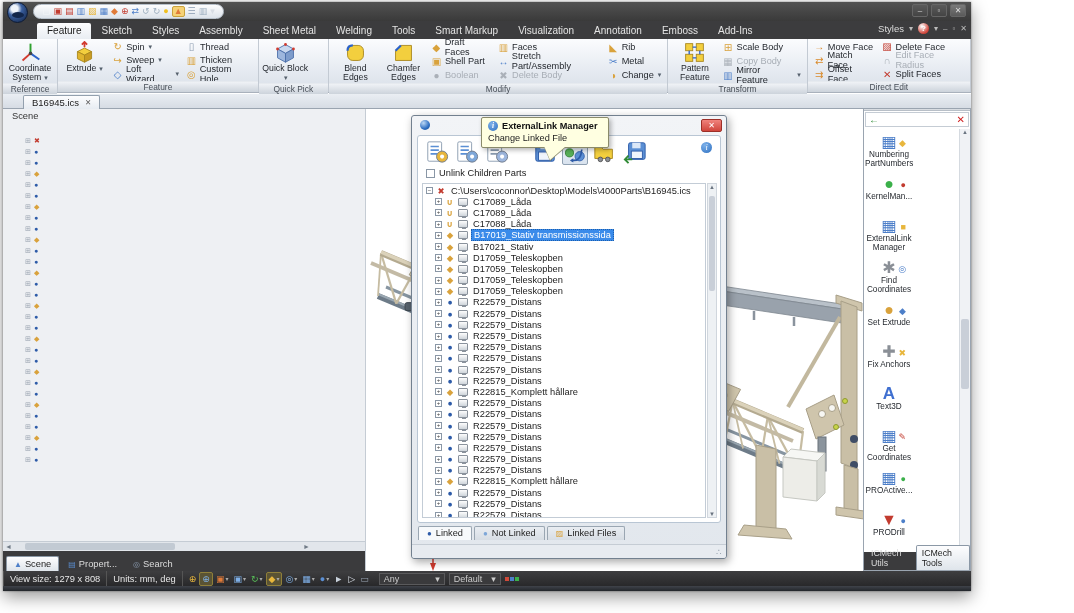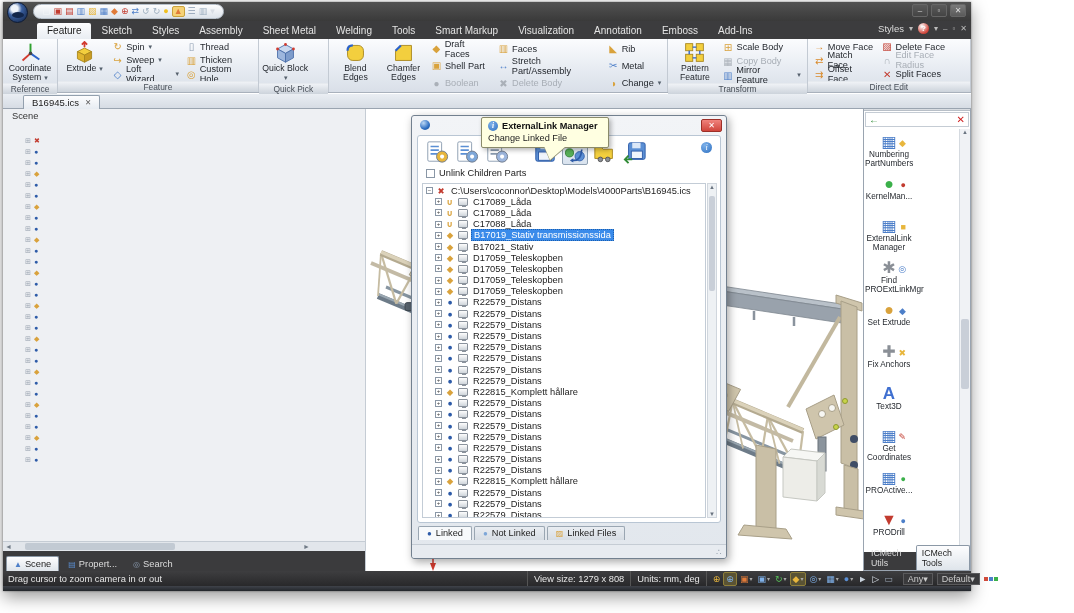--- a/index.html
+++ b/index.html
@@ -346,20 +346,21 @@
                 <span class="sic" style="color: rgb(77, 127, 201);">✂</span>
                 <span class="slbl">Metal</span>
               </div>
               <div class="sbtn">
                 <span class="sic" style="color: rgb(217, 162, 60);">◑</span>
                 <span class="slbl">Change</span>
                 <span class="caret">▾</span>
               </div>
             </div>
           </div>
+          <div class="rglabel">Modify</div>
         </div>
         <div class="rgroup">
           <div class="rgbody">
             <div class="bigbtn">
               <div class="bigicon"><svg viewBox="0 0 26 26">
                   <g fill="#f3cf3e" stroke="#a8861c">
                     <rect x="3" y="3" width="8" height="8"></rect>
                     <rect x="15" y="3" width="8" height="8"></rect>
                     <rect x="3" y="15" width="8" height="8"></rect>
                     <rect x="15" y="15" width="8" height="8"></rect>
@@ -982,21 +983,21 @@
           <div class="citem">
             <div class="cicon"><span style="color: rgb(59, 176, 74);">●</span><span class="cb" style="color: rgb(194, 59, 47);">●</span></div>
             <div class="clbl">KernelMan...</div>
           </div>
           <div class="citem">
             <div class="cicon"><span style="color: rgb(77, 127, 201);">▦</span><span class="cb" style="color: rgb(232, 182, 60);">■</span></div>
             <div class="clbl">ExternalLink Manager</div>
           </div>
           <div class="citem">
             <div class="cicon"><span style="color: rgb(138, 143, 150);">✱</span><span class="cb" style="color: rgb(77, 127, 201);">◎</span></div>
-            <div class="clbl">Find PROExtLinkMgr</div>
+            <div class="clbl">Find Coordinates</div>
           </div>
           <div class="citem">
             <div class="cicon"><span style="color: rgb(217, 162, 60);">●</span><span class="cb" style="color: rgb(77, 127, 201);">◆</span></div>
             <div class="clbl">Set Extrude</div>
           </div>
           <div class="citem">
             <div class="cicon"><span style="color: rgb(138, 143, 150);">✚</span><span class="cb" style="color: rgb(232, 182, 60);">✖</span></div>
             <div class="clbl">Fix Anchors</div>
           </div>
           <div class="citem">
@@ -1023,21 +1024,20 @@
         <div style="position:absolute;bottom:0;left:0;right:0">▼</div>
       </div>
       <div id="cat-tabs">
           <div class="ctab">ICMech Utils</div>
           <div class="ctab active">ICMech Tools</div>
         </div>
     </div>
   </div>
 
   <div id="statusbar">
-    <div id="sb-msg" class="sb-seg">Drag cursor to zoom camera in or out</div>
     <div class="sb-seg">View size: 1279 x 808</div>
     <div class="sb-seg">Units: mm, deg</div>
     <div id="sb-icons">
         <span class="sbic">
           <span style="color: rgb(232, 182, 60);">⊕</span>
         </span>
         <span class="sbic hl">
           <span style="color: rgb(127, 176, 232);">⊕</span>
         </span>
         <span class="sbic">

